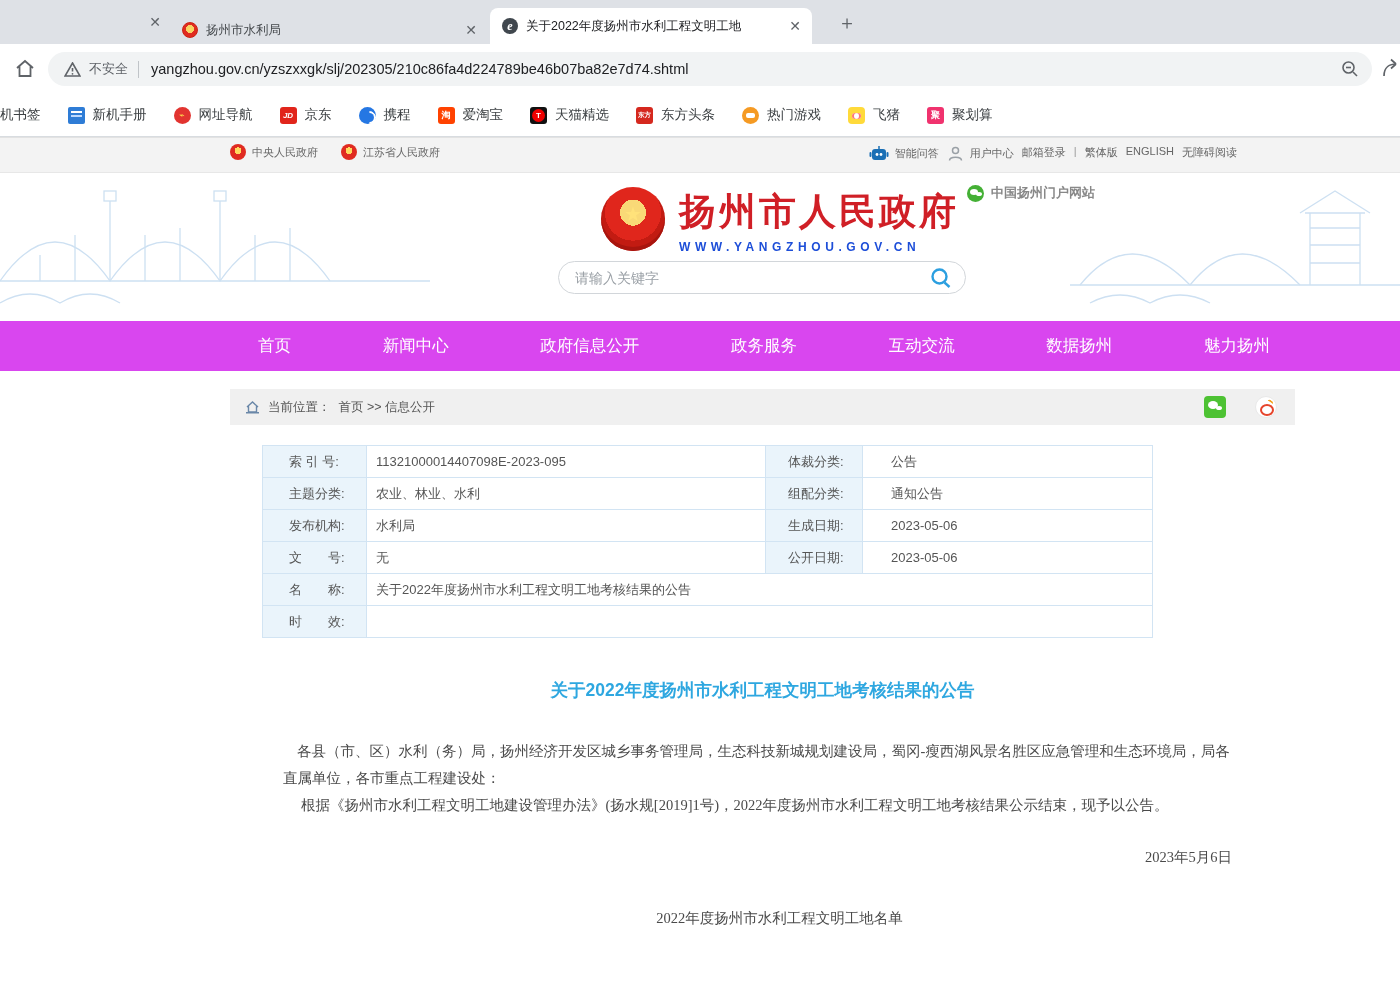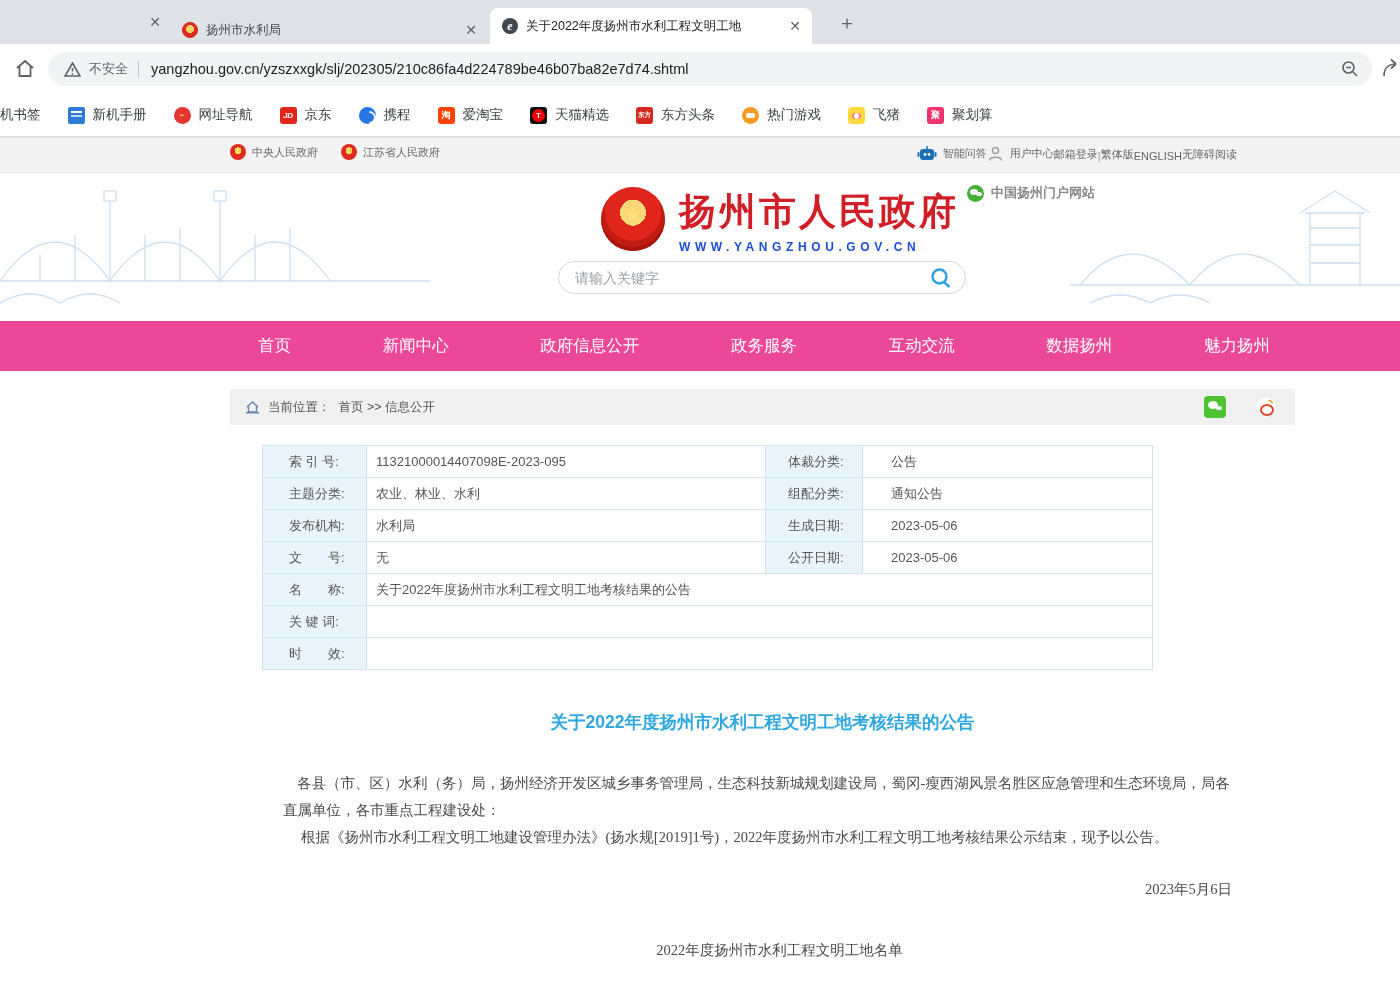--- a/index.html
+++ b/index.html
@@ -64,21 +64,21 @@
 
   
   .topbar { height:36px; background:#f3f3f3; border-top:1px solid #e2e2e2; border-bottom:1px solid #e7e7e7;
     display:flex; align-items:center; padding:0 163px 4px 230px; font-size:11px; color:#666; }
   .topbar a { display:inline-flex; align-items:center; color:#666; text-decoration:none; cursor:pointer; }
   .top-left a { margin-right:20px; }
   .mini-emblem { width:16px; height:16px; border-radius:50%; margin-right:6px;
     background:radial-gradient(circle at 50% 42%, #ffd95e 0 3.5px, #e02b20 3.5px);
     display:inline-block; }
   .top-spacer { flex:1; }
-  .top-right { display:flex; align-items:flex-end; gap:0; }
+  .top-right { display:flex; align-items:flex-start; gap:8px; }
   .top-right .sep { color:#999; }
 
   
   .banner { position:relative; height:148px; background:#fff; overflow:hidden; }
   .banner svg.art { position:absolute; top:0; }
   .logo { position:absolute; left:601px; top:14px; display:flex; cursor:pointer; }
   .emblem-big { width:64px; height:64px; border-radius:50%;
     background:radial-gradient(circle at 50% 40%, #f9d977 0 13px, #e0261c 13px 28px, #c21b12 28px);
     box-shadow:inset 0 -4px 0 #a8150e; position:relative; flex:0 0 64px;}
   .emblem-big::after{ content:"★"; position:absolute; left:50%; top:42%; transform:translate(-50%,-50%);
@@ -91,21 +91,21 @@
   .portal-icon { width:17px; height:17px; border-radius:50%; background:#44b035; position:relative; }
   .portal-icon::after{ content:""; position:absolute; left:3px; top:4px; width:8px; height:6px;
     border-radius:50%; background:#fff; box-shadow:5px 2px 0 -1px #fff; }
   .portal-label { font-size:13px; color:#888; margin-left:7px;font-weight:bold; }
   .searchbox { position:absolute; left:558px; top:88px; width:408px; height:33px; background:#fff;
     border:1px solid #d2d6da; border-radius:17px; display:flex; align-items:center; padding:0 12px 0 16px; }
   .searchbox input { flex:1; border:none; outline:none; font-size:14px; color:#333; background:transparent; }
   .searchbox input::placeholder { color:#9aa0a6; }
 
   
-  .navbar { height:50px; background:#ec4899; }
+  .navbar { height:50px; background:#d946ef; }
   .nav-inner { margin-left:258px; width:1012px; height:100%; display:flex;
     justify-content:space-between; align-items:center; }
   .nav-item { color:#fff; font-size:16.5px; cursor:pointer; white-space:nowrap; }
 
   
   .card { width:1065px; margin:18px 0 0 230px; background:#fff; }
   .breadcrumb { height:36px; background:#f0f0f0; display:flex; align-items:center; padding:0 18px 0 15px;
     font-size:12.5px; color:#555; }
   .bc-text { margin-left:8px; }
   .bc-spacer { flex:1; }
@@ -389,24 +389,20 @@
       <td class="lbl">文　　号:</td>
       <td class="val">无</td>
       <td class="lbl2">公开日期:</td>
       <td class="val2">2023-05-06</td>
     </tr>
     <tr>
       <td class="lbl">名　　称:</td>
       <td class="val" colspan="3">关于2022年度扬州市水利工程文明工地考核结果的公告</td>
     </tr>
     <tr>
-      <td class="lbl">关 键 词:</td>
-      <td class="val" colspan="3"></td>
-    </tr>
-    <tr>
       <td class="lbl">时　　效:</td>
       <td class="val" colspan="3"></td>
     </tr>
   </tbody>
     </table>
 
   <div class="article-title">关于2022年度扬州市水利工程文明工地考核结果的公告</div>
 
   <div class="article-body">
     <p class="p1">各县（市、区）水利（务）局，扬州经济开发区城乡事务管理局，生态科技新城规划建设局，蜀冈-瘦西湖风景名胜区应急管理和生态环境局，局各直属单位，各市重点工程建设处：</p>

